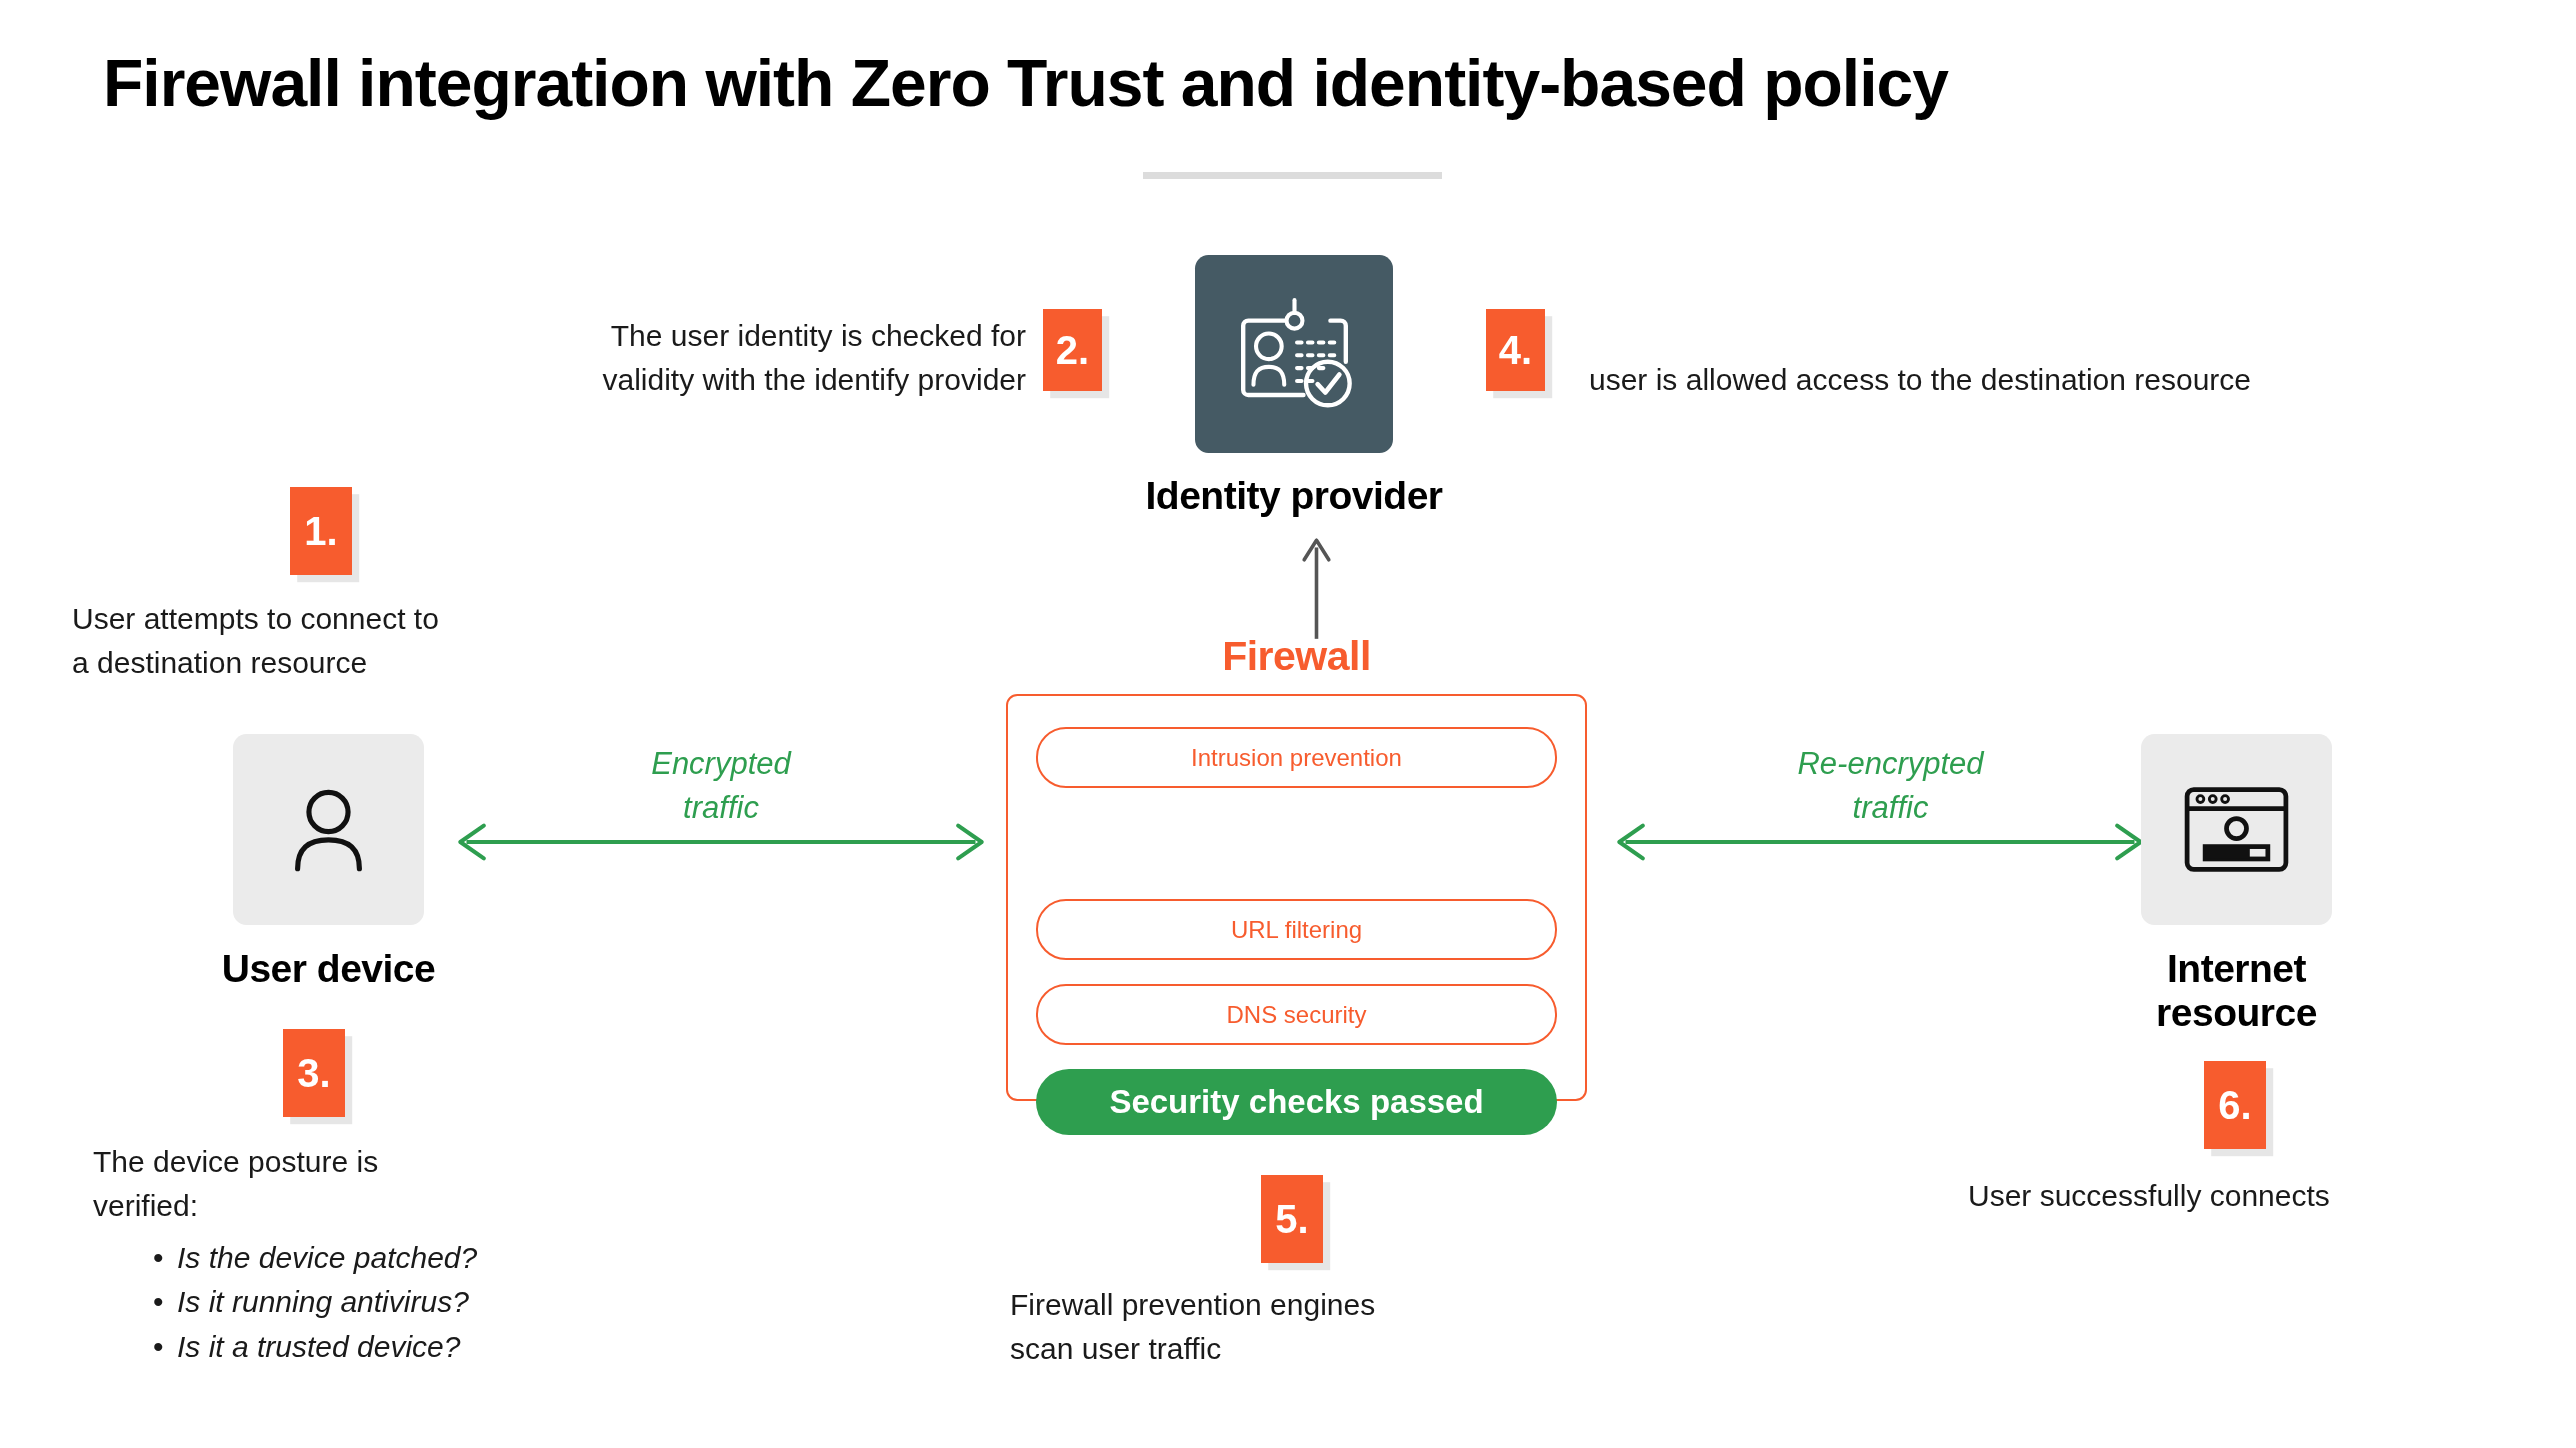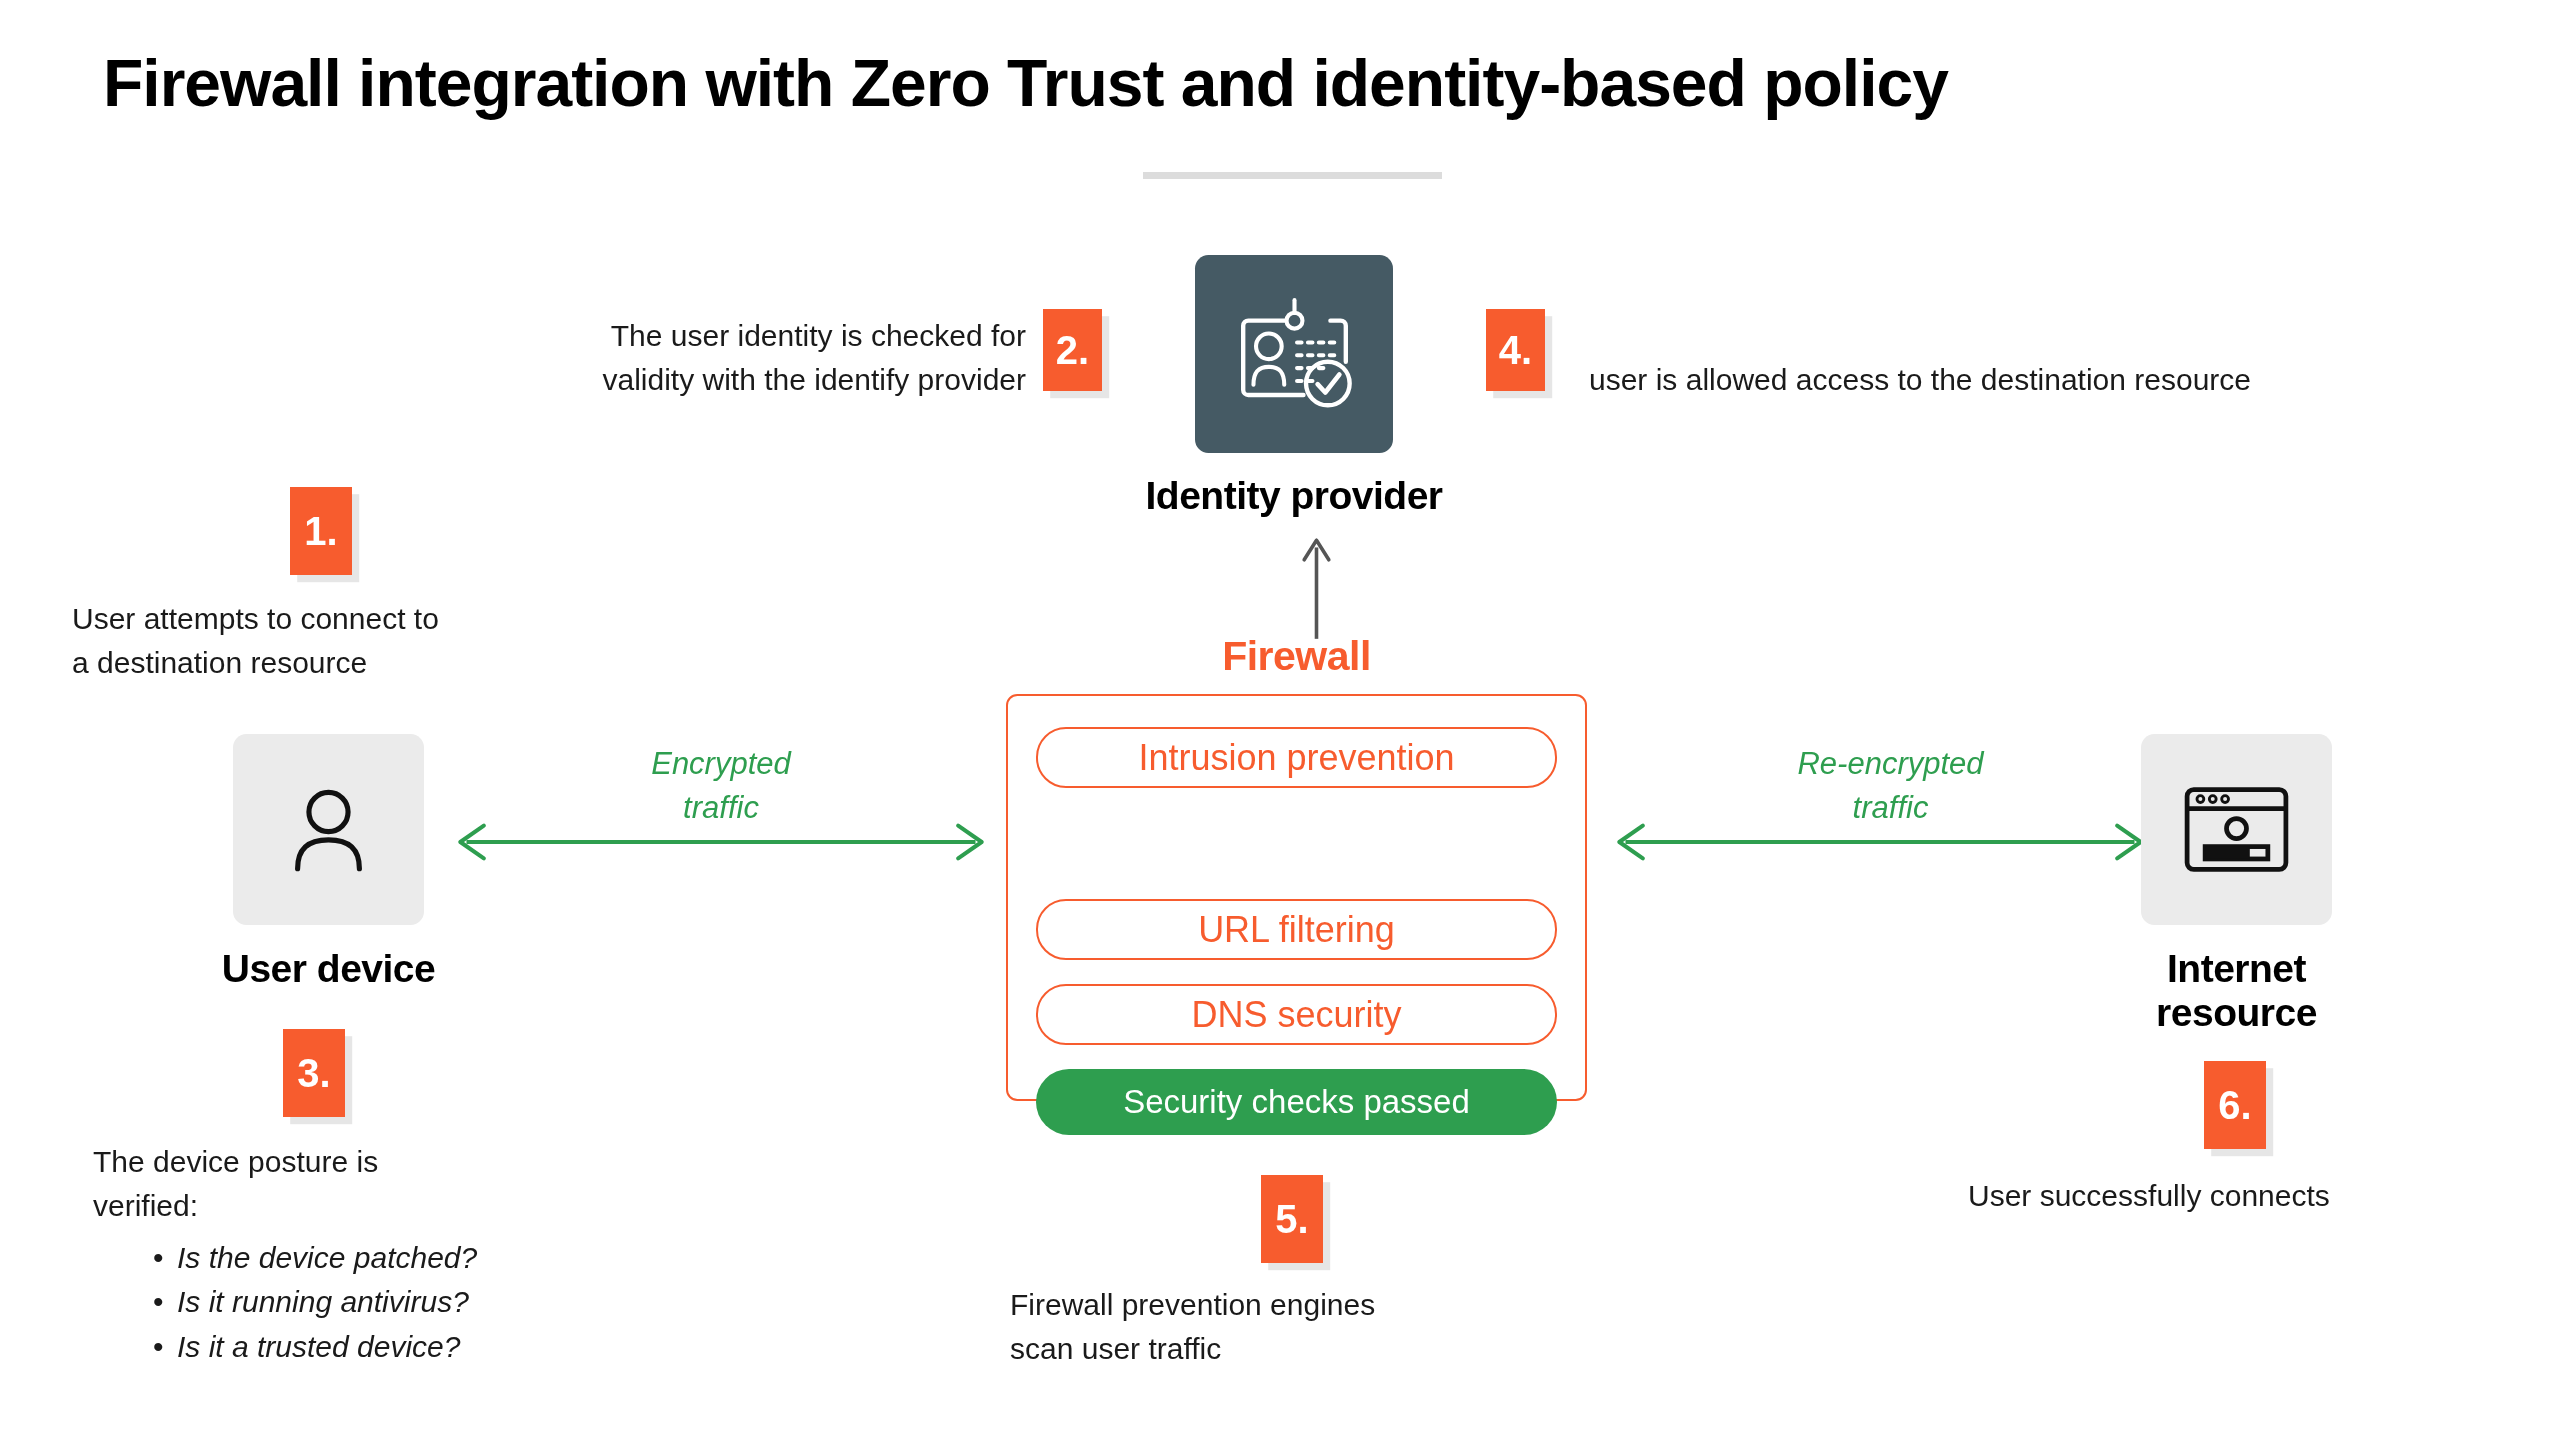--- a/index.html
+++ b/index.html
@@ -115,37 +115,37 @@
     left: 1036px;
     width: 521px;
     height: 61px;
     border: 2.6px solid #F75C2E;
     border-radius: 30px;
     box-sizing: border-box;
     display: flex;
     align-items: center;
     justify-content: center;
     color: #F75C2E;
-    font-size: 36px;
+    font-size: 24px;
     font-weight: 400;
   }
   #pass-pill {
     position: absolute;
     left: 1036px;
     top: 1069px;
     width: 521px;
     height: 66px;
     background: #2E9E4F;
     border-radius: 33px;
     display: flex;
     align-items: center;
     justify-content: center;
     color: #ffffff;
     font-size: 33px;
-    font-weight: 400;
+    font-weight: 700;
     box-sizing: border-box;
   }
 
   
   .arrow-label {
     position: absolute;
     color: #2E9E4F;
     font-style: italic;
     font-size: 31px;
     line-height: 1.42;

